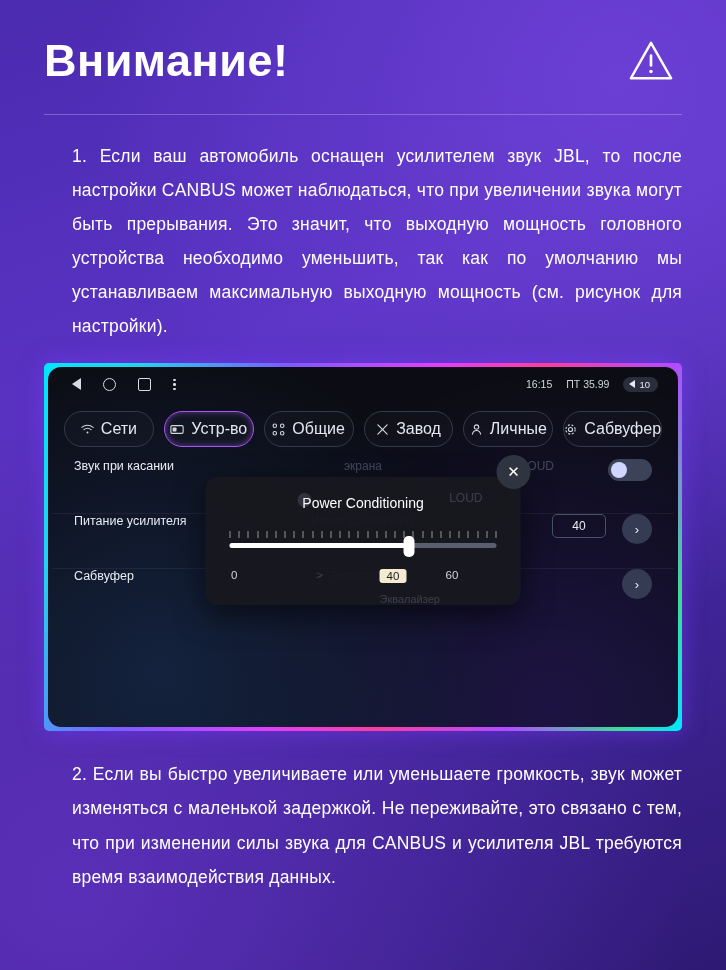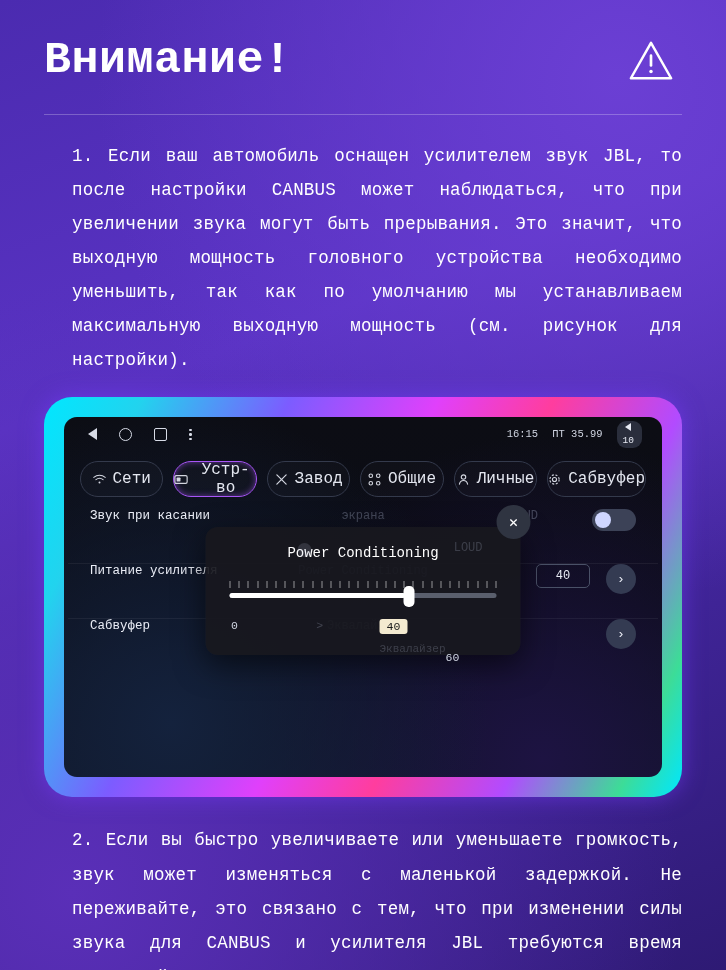--- a/index.html
+++ b/index.html
@@ -16,21 +16,20 @@
   .page {
     position: relative;
     width: 726px;
     height: 970px;
     background:
       radial-gradient(circle at 85% 8%, #6b3fd4 0%, rgba(107,63,212,0) 48%),
       radial-gradient(circle at 10% 92%, #5a2fb8 0%, rgba(90,47,184,0) 55%),
       linear-gradient(160deg, #4b2bb0 0%, #5a33c4 35%, #3f2496 70%, #2e1a74 100%);
     box-sizing: border-box;
     padding: 0 44px;
-    font-family: Liberation Mono, monospace;
   }
   
   .header {
     display: flex;
     align-items: center;
     justify-content: space-between;
     padding-top: 36px;
   }
   .title {
     font-size: 45px;
@@ -58,22 +57,22 @@
     letter-spacing: 0.2px;
     margin-left: 28px;
   }
   .para-top { margin-top: 24px; }
   .para-bottom { margin-top: 26px; }
 
   
   .device-wrap {
     margin-top: 20px;
     position: relative;
-    border-radius: 28px;
-    padding: 20px;
+    border-radius: 5px;
+    padding: 4px;
     background: linear-gradient(115deg,#00e7ff 0%, #22d3ee 12%, #7c5cff 30%, #e040fb 48%, #ff3d9e 62%, #b24bff 78%, #3ddc97 92%, #00e7ff 100%);
     box-shadow: 0 0 22px rgba(120, 60, 255, .55);
   }
   .device {
     position: relative;
     border-radius: 13px;
     overflow: hidden;
     height: 360px;
     background:
       radial-gradient(circle at 18% 85%, #14223d 0%, rgba(20,34,61,0) 55%),
@@ -112,21 +111,20 @@
     display: flex; flex-direction: column; gap: 2px; align-items: center;
   }
   .nav-dots i { width: 2.5px; height: 2.5px; background: #d7dbe6; border-radius: 50%; display:block;}
   .vol-pill {
     display: flex; align-items: center; gap: 4px;
     background: #2a2e3c;
     border-radius: 9px;
     padding: 2px 8px 2px 6px;
     font-size: 9.5px;
     color: #e6e9f2;
-    flex-direction: column;
   }
   .spk {
     width: 0; height: 0;
     border-top: 4px solid transparent;
     border-bottom: 4px solid transparent;
     border-right: 6px solid #e6e9f2;
   }
   
   .tabs {
     display: flex;
@@ -287,21 +285,21 @@
     font-size: 11.5px;
   }
   .scale .s0 { position: absolute; left: 2%;}
   .scale .s40 {
     position: absolute; left: 56%;
     background: #f3ead0;
     color: #1b1b1b;
     padding: 1px 7px;
     border-radius: 3px;
   }
-  .scale .s60 { position: absolute; left: 80%; margin-top: 32px;}
+  .scale .s60 { position: absolute; left: 80%;}
   .ghost-gt {
     position: absolute; left: 33%;
     color: rgba(190,200,225,0.25);
   }
   .ghost-eq {
     position: absolute; left: 56%; top: 24px;
     color: rgba(190,200,225,0.22);
     font-size: 11px;
   }
   .ghost-loud {
@@ -378,35 +376,35 @@
             <svg width="14" height="11" viewBox="0 0 16 12">
                 <rect x="1" y="1.5" width="14" height="9" rx="1.6" fill="none" stroke="#e4e7f0" stroke-width="1.3"></rect>
                 <rect x="3" y="3.6" width="4.4" height="4.8" rx="1" fill="#e4e7f0"></rect>
               </svg>
           </span>
           <span>Устр-во</span>
         </div>
         <div class="tab">
           <span class="ic">
             <svg width="13" height="13" viewBox="0 0 14 14">
-                <path d="M2 2l10 10M12 2L2 12" fill="none" stroke="#e4e7f0" stroke-width="1.3" stroke-linecap="round"></path>
-              </svg>
-          </span>
-          <span>Завод</span>
-        </div>
-        <div class="tab">
-          <span class="ic">
-            <svg width="13" height="13" viewBox="0 0 14 14">
                 <circle cx="3" cy="3" r="1.9" fill="none" stroke="#e4e7f0" stroke-width="1.2"></circle>
                 <circle cx="11" cy="3" r="1.9" fill="none" stroke="#e4e7f0" stroke-width="1.2"></circle>
                 <circle cx="3" cy="11" r="1.9" fill="none" stroke="#e4e7f0" stroke-width="1.2"></circle>
                 <circle cx="11" cy="11" r="1.9" fill="none" stroke="#e4e7f0" stroke-width="1.2"></circle>
               </svg>
           </span>
           <span>Общие</span>
+        </div>
+        <div class="tab">
+          <span class="ic">
+            <svg width="13" height="13" viewBox="0 0 14 14">
+                <path d="M2 2l10 10M12 2L2 12" fill="none" stroke="#e4e7f0" stroke-width="1.3" stroke-linecap="round"></path>
+              </svg>
+          </span>
+          <span>Завод</span>
         </div>
         <div class="tab">
           <span class="ic">
             <svg width="13" height="13" viewBox="0 0 14 14">
                 <circle cx="7" cy="4.4" r="2.4" fill="none" stroke="#e4e7f0" stroke-width="1.2"></circle>
                 <path d="M2.6 12c.6-2.6 2.4-3.9 4.4-3.9s3.8 1.3 4.4 3.9" fill="none" stroke="#e4e7f0" stroke-width="1.2" stroke-linecap="round"></path>
               </svg>
           </span>
           <span>Личные</span>
         </div>

